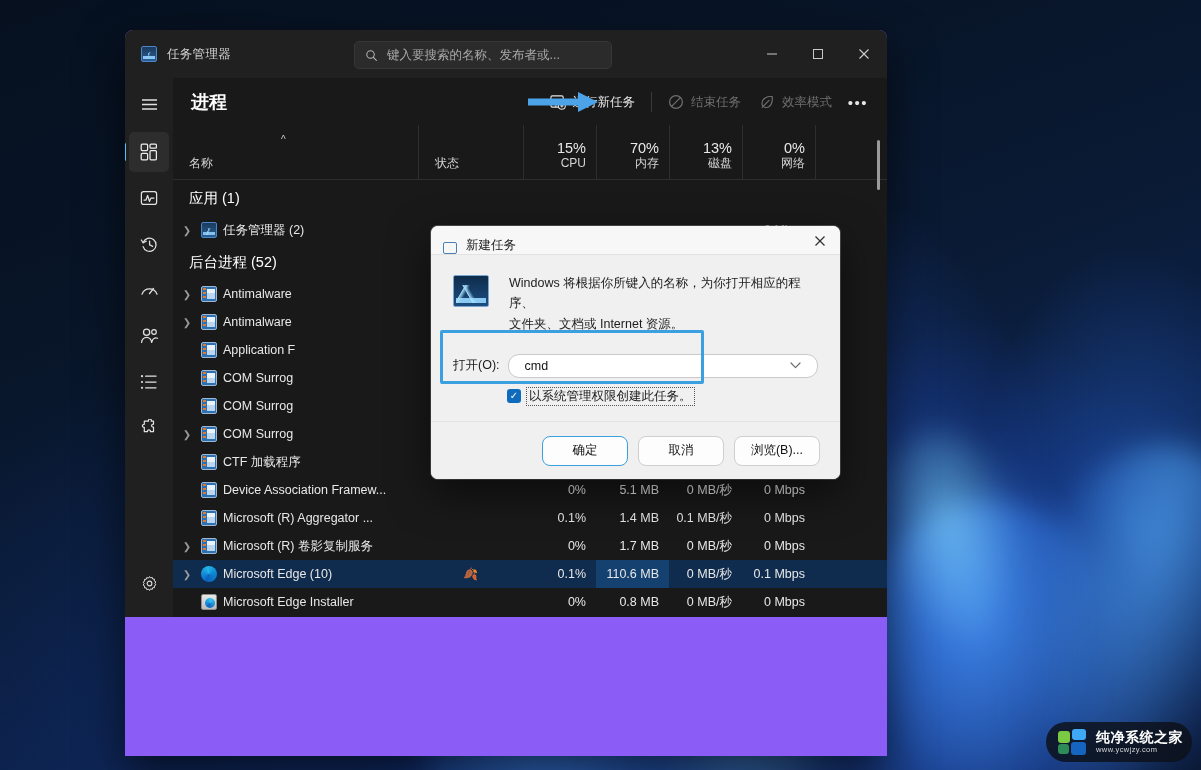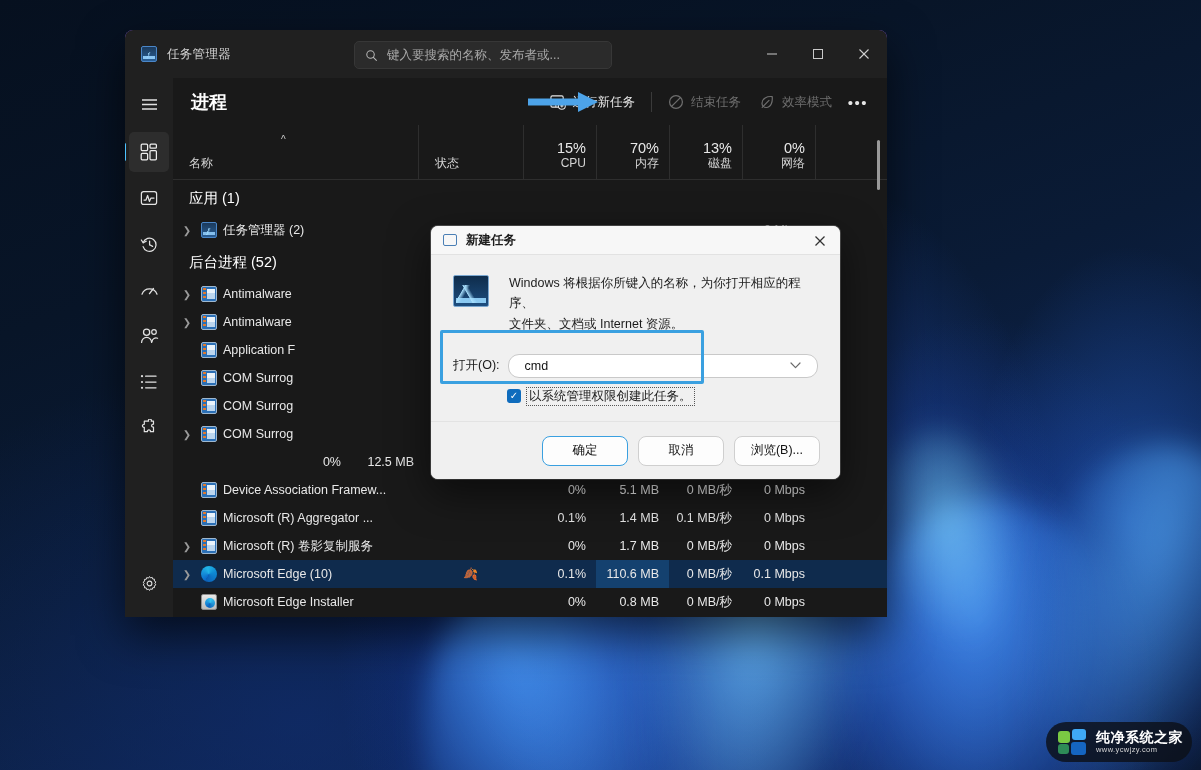--- a/index.html
+++ b/index.html
@@ -24,21 +24,21 @@
   .ribbon { position: absolute; border-radius: 50%; filter: blur(14px); mix-blend-mode: screen; }
   .r1 { left: 430px; top: 560px; width: 300px; height: 420px; background: radial-gradient(ellipse at 40% 20%, rgba(58,128,255,0.75), rgba(20,60,170,0.10) 62%, transparent 75%); transform: rotate(-18deg); }
   .r2 { left: 620px; top: 520px; width: 250px; height: 420px; background: radial-gradient(ellipse at 50% 25%, rgba(90,170,255,0.70), rgba(20,70,190,0.10) 60%, transparent 74%); transform: rotate(6deg); }
   .r3 { left: 840px; top: 500px; width: 320px; height: 460px; background: radial-gradient(ellipse at 45% 18%, rgba(40,100,240,0.78), rgba(15,50,160,0.12) 60%, transparent 75%); transform: rotate(-6deg); }
   .r4 { left: 1000px; top: 440px; width: 260px; height: 440px; background: radial-gradient(ellipse at 50% 20%, rgba(70,150,255,0.62), rgba(15,55,170,0.10) 58%, transparent 74%); transform: rotate(14deg); }
   .r5 { left: 880px; top: 430px; width: 140px; height: 220px; background: radial-gradient(ellipse at 50% 40%, rgba(120,220,255,0.55), transparent 70%); transform: rotate(-10deg); }
 
   
   #tm-window {
     position: absolute; left: 125px; top: 30px;
-    width: 762px; height: 587px;
+    width: 762px; height: 726px;
     background: #8b5cf6;
     border-radius: 8px 8px 0 0;
     overflow: hidden;
     box-shadow: 0 18px 46px rgba(0,0,0,0.62);
   }
   
   #titlebar {
     height: 48px; display: flex; align-items: center;
     background: #202020;
     position: relative;
@@ -196,22 +196,22 @@
   #dialog {
     position: absolute; left: 306px; top: 196px;
     width: 409px; height: 253px;
     background: #f0f0f0;
     border-radius: 7px;
     box-shadow: 0 14px 40px rgba(0,0,0,0.55), 0 0 0 1px rgba(120,120,120,0.55);
     overflow: hidden;
     color: #1b1b1b;
   }
   #dlg-title {
-    height: 29px; background: #f7f7f7; display: flex; align-items: center;
-    border-bottom: 1px solid #e2e2e2; position: relative; font-weight: bold;
+    height: 29px; background: #f7f7f7; display: flex; align-items: flex-end;
+    border-bottom: 1px solid #e2e2e2; position: relative;
   }
   #dlg-icon {
     width: 14px; height: 12px; margin-left: 12px; margin-right: 9px;
     border: 1.5px solid #4a7fb5; border-radius: 2px; flex: none;
   }
   #dlg-title-text { font-size: 12.5px; color: #1d1d1d; }
   #dlg-close {
     position: absolute; right: 0; top: 0; width: 40px; height: 29px;
     display: flex; align-items: center; justify-content: center; color: #333;
   }
@@ -571,20 +571,25 @@
                 <span class="pname">COM Surrog</span>
               </div>
               <div class="cell status"></div>
               <div class="cell num"></div>
               <div class="cell num mem"></div>
               <div class="cell num">B/秒</div>
               <div class="cell num">0 Mbps</div>
               <div class="cell tail"></div>
             </div>
             <div class="row">
+              <div class="cell name">
+                <span class="chev empty">❯</span>
+                <span class="picon svc"></span>
+                <span class="pname">CTF 加载程序</span>
+              </div>
               <div class="cell status"></div>
               <div class="cell num">0%</div>
               <div class="cell num mem">12.5 MB</div>
               <div class="cell num">0.7 MB/秒</div>
               <div class="cell num">0 Mbps</div>
               <div class="cell tail"></div>
             </div>
             <div class="row">
               <div class="cell name">
                 <span class="chev empty">❯</span>

